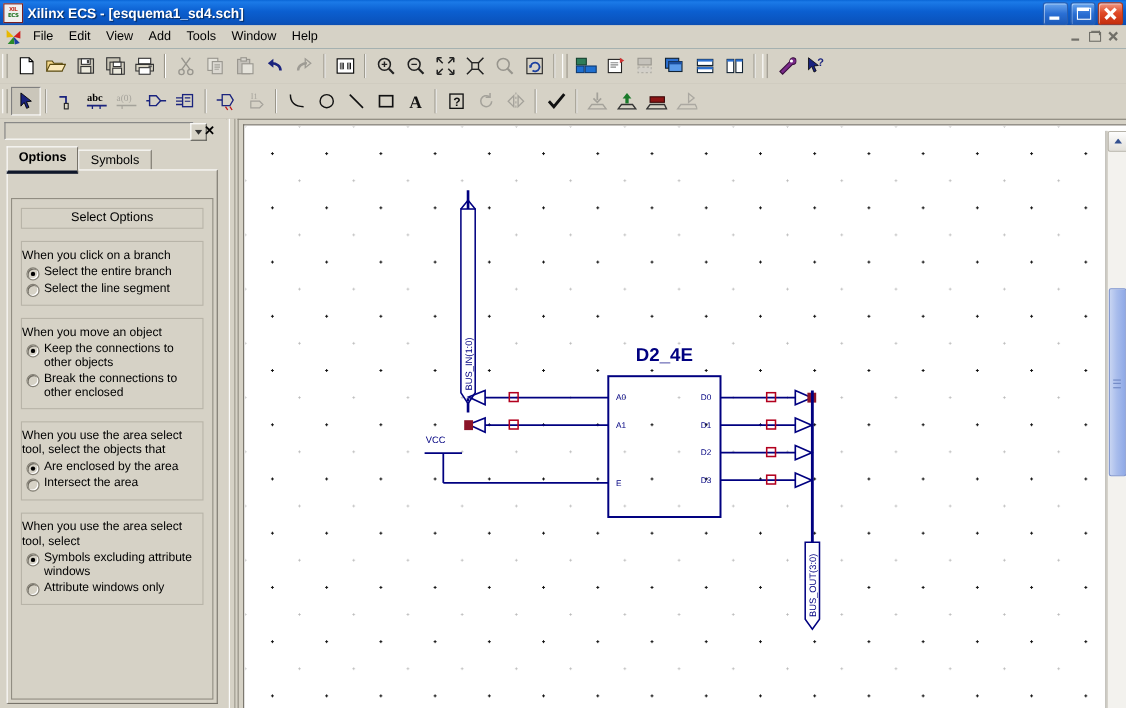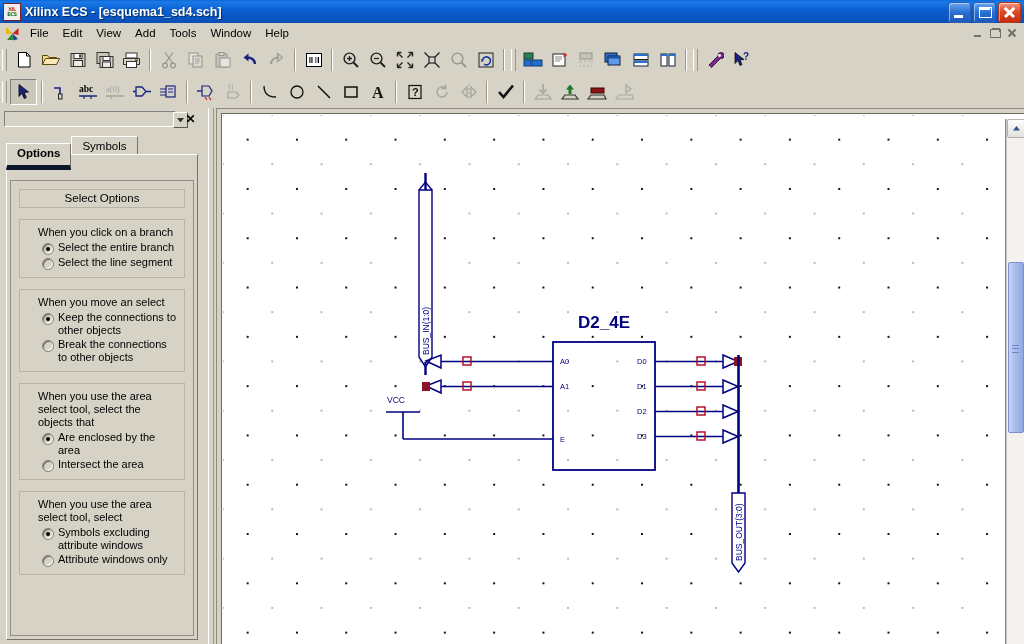--- a/index.html
+++ b/index.html
@@ -112,39 +112,39 @@
     display:flex;align-items:center;justify-content:center;
     font-weight:bold;font-size:12px;color:#000;font-family:"Liberation Sans",sans-serif;
   }
   .tabs{position:absolute;left:6px;top:24px;display:flex;align-items:flex-end;height:22px;}
   .tab{
     padding:3px 10px 4px 10px;background:#d6d2c6;
     border-top:1px solid #fff;border-left:1px solid #fff;border-right:1px solid #77736a;
     font-size:11.5px;position:relative;top:2px;color:#000;
   }
   .tab.active{
-    font-weight:bold;top:16px;padding-bottom:6px;z-index:3;
-    border-bottom:5px solid #0f172a;
+    font-weight:bold;top:4px;padding-bottom:6px;z-index:3;
+    border-bottom:3px solid #0f172a;
     text-align:center;
   }
   .panel-body{
     position:absolute;left:6px;top:46px;width:190px;height:484px;
     background:#d6d2c6;
     border:1px solid #fff;border-right-color:#77736a;border-bottom-color:#77736a;
   }
   .panel-inner{
     position:absolute;left:3px;top:3px;right:3px;bottom:3px;
     border:1px solid #918d82;background:#d6d2c6;margin-top:22px;
   }
   .group-title{
     margin:8px 8px 0 8px;height:17px;line-height:16px;text-align:center;
     border:1px solid #b8b4a8;background:#d6d2c6;font-size:11.5px;color:#000;
   }
   .fieldset{
-    margin:11px 8px 0 8px;border:1px solid #b8b4a8;padding:6px 6px 7px 18px;
+    margin:11px 8px 0 8px;border:1px solid #b8b4a8;padding:6px 6px 7px 0;
   }
   .fs-label{font-size:11px;color:#000;line-height:13px;margin-bottom:2px;}
   .radio-row{display:flex;align-items:flex-start;margin-top:1px;}
   .radio{
     width:10px;height:10px;border-radius:50%;flex:0 0 auto;margin:2px 4px 0 4px;
     background:#d6d2c6;
     border:1px solid #848076;
     box-shadow:inset 1px 1px 0 #6e6a60, inset -1px -1px 0 #fff;
     position:relative;
   }
@@ -638,28 +638,28 @@
             <span class="radio on"></span>
             <span class="radio-label">Select the entire branch</span>
           </div>
           <div class="radio-row">
             <span class="radio"></span>
             <span class="radio-label">Select the line segment</span>
           </div>
         </div>
 
         <div class="fieldset">
-          <div class="fs-label">When you move an select</div>
+          <div class="fs-label">When you move an object</div>
           <div class="radio-row">
             <span class="radio on"></span>
             <span class="radio-label">Keep the connections to other objects</span>
           </div>
           <div class="radio-row">
             <span class="radio"></span>
-            <span class="radio-label">Break the connections to other objects</span>
+            <span class="radio-label">Break the connections to other enclosed</span>
           </div>
         </div>
 
         <div class="fieldset">
           <div class="fs-label">When you use the area select tool, select the objects that</div>
           <div class="radio-row">
             <span class="radio on"></span>
             <span class="radio-label">Are enclosed by the area</span>
           </div>
           <div class="radio-row">

